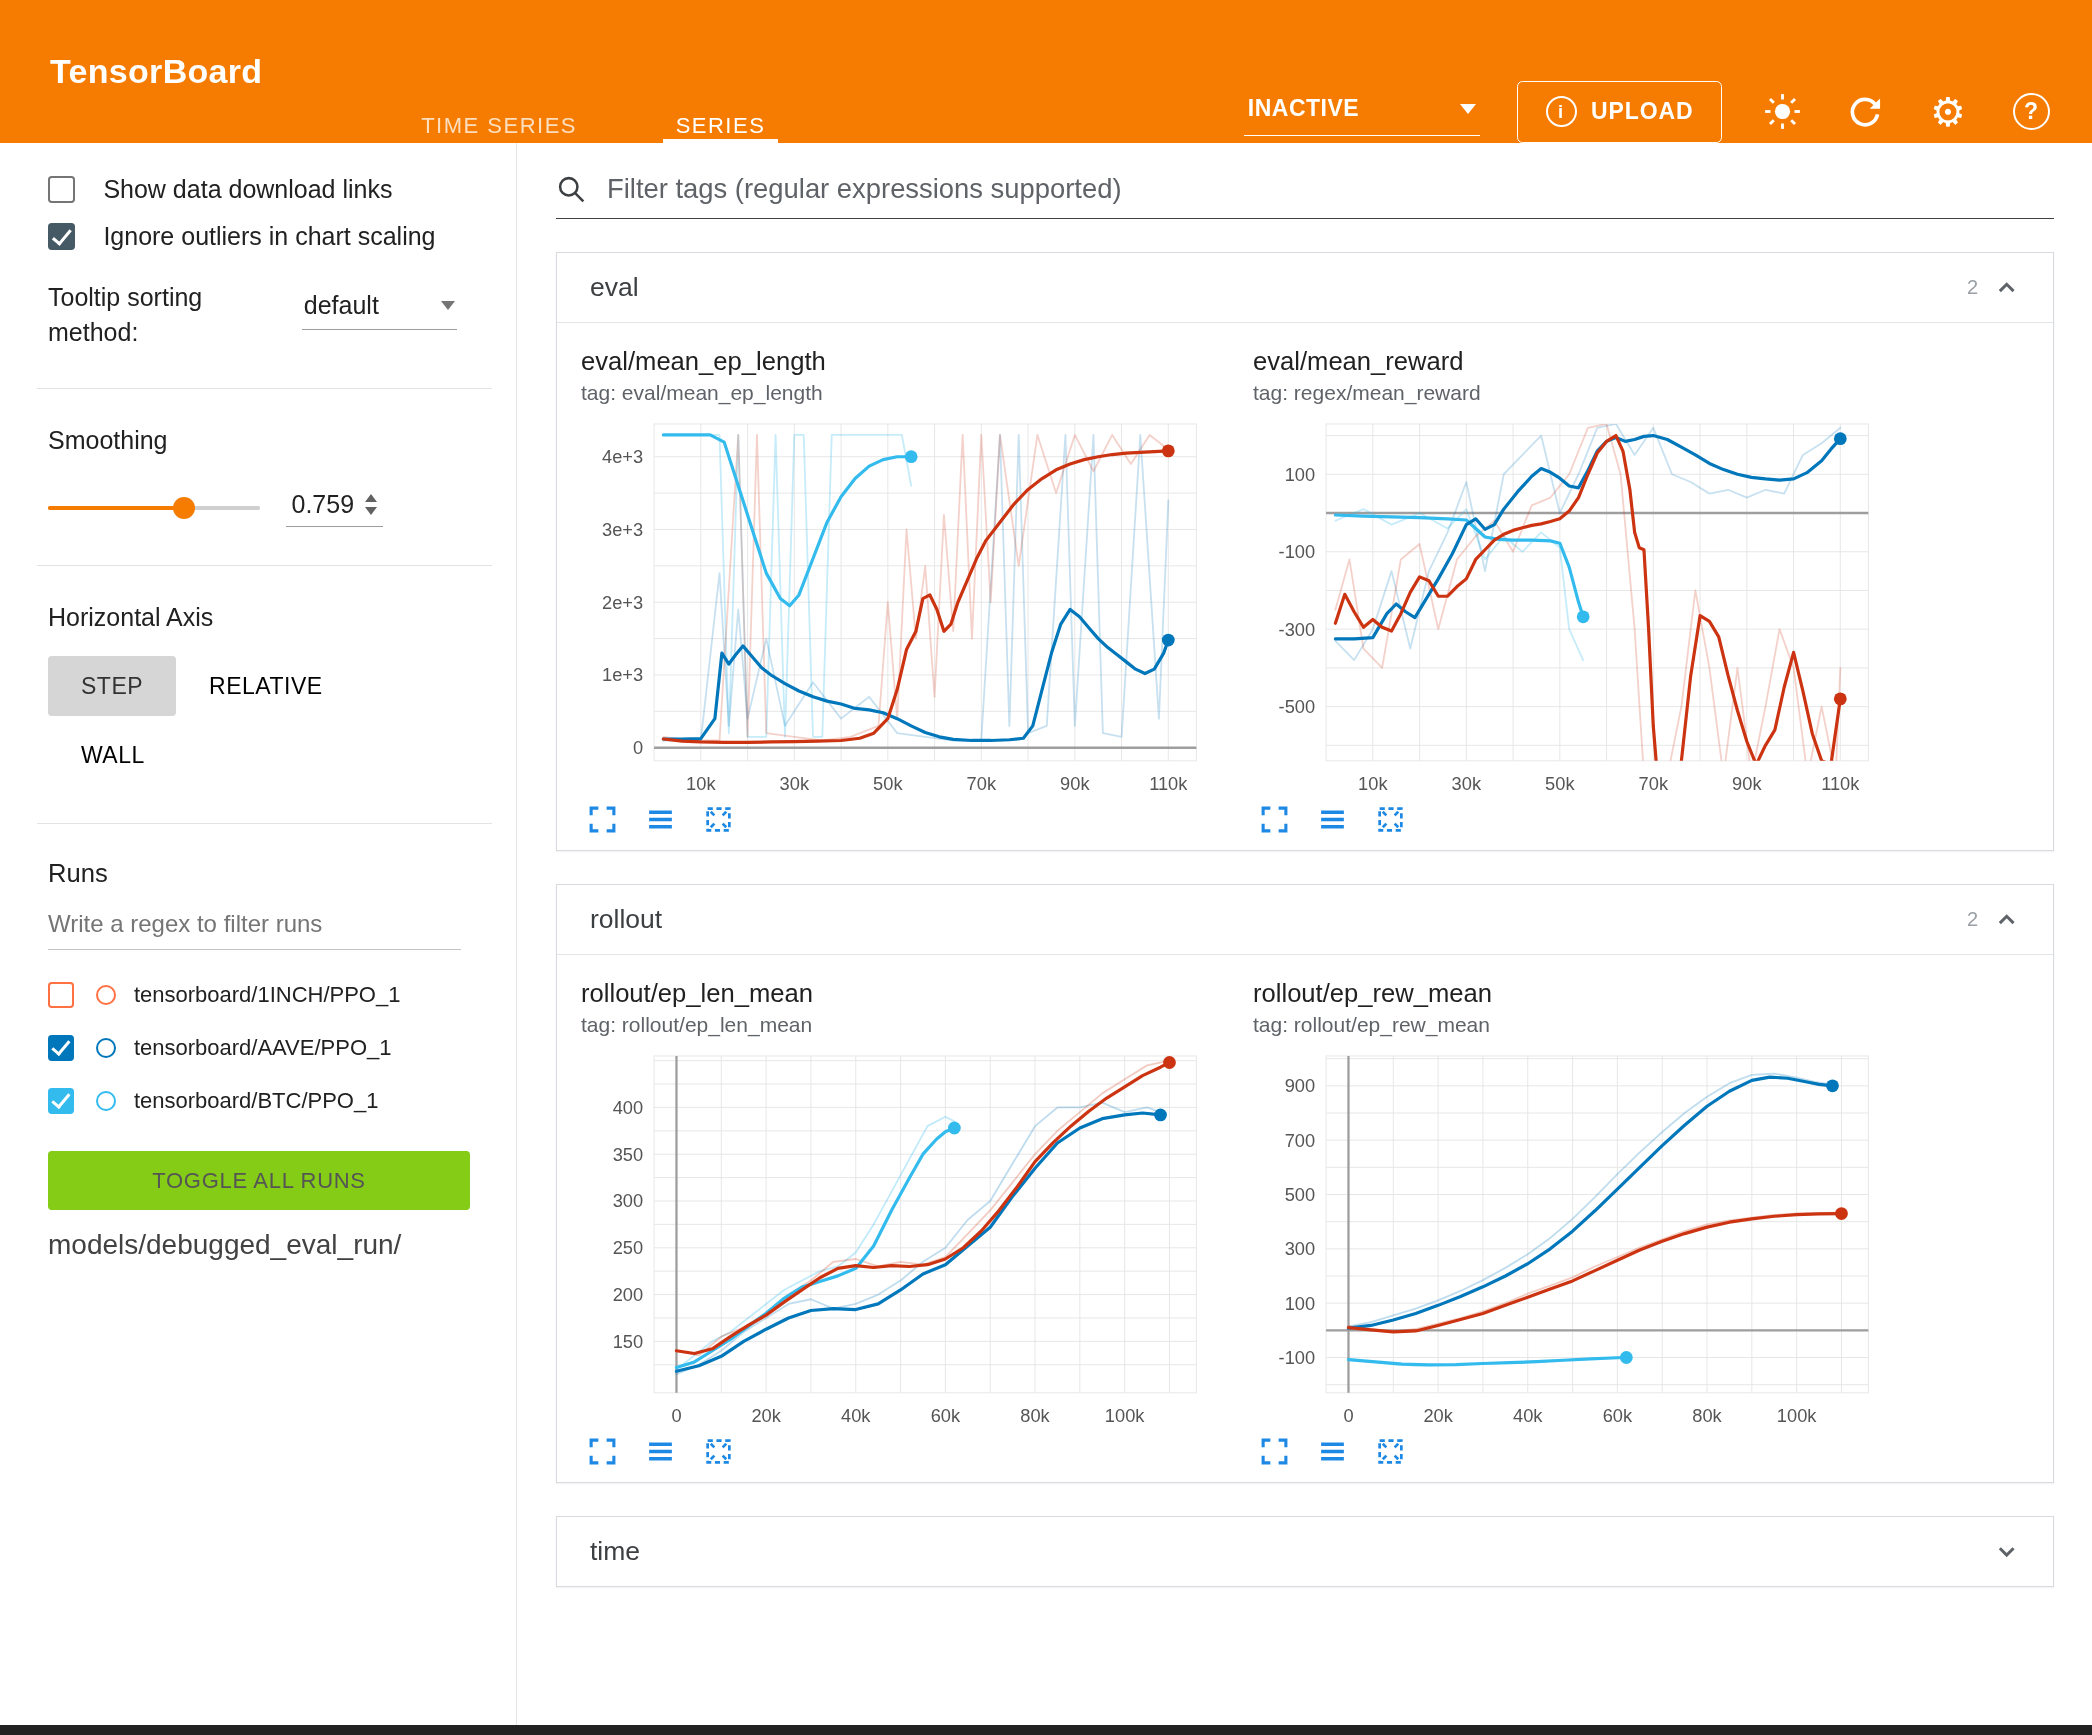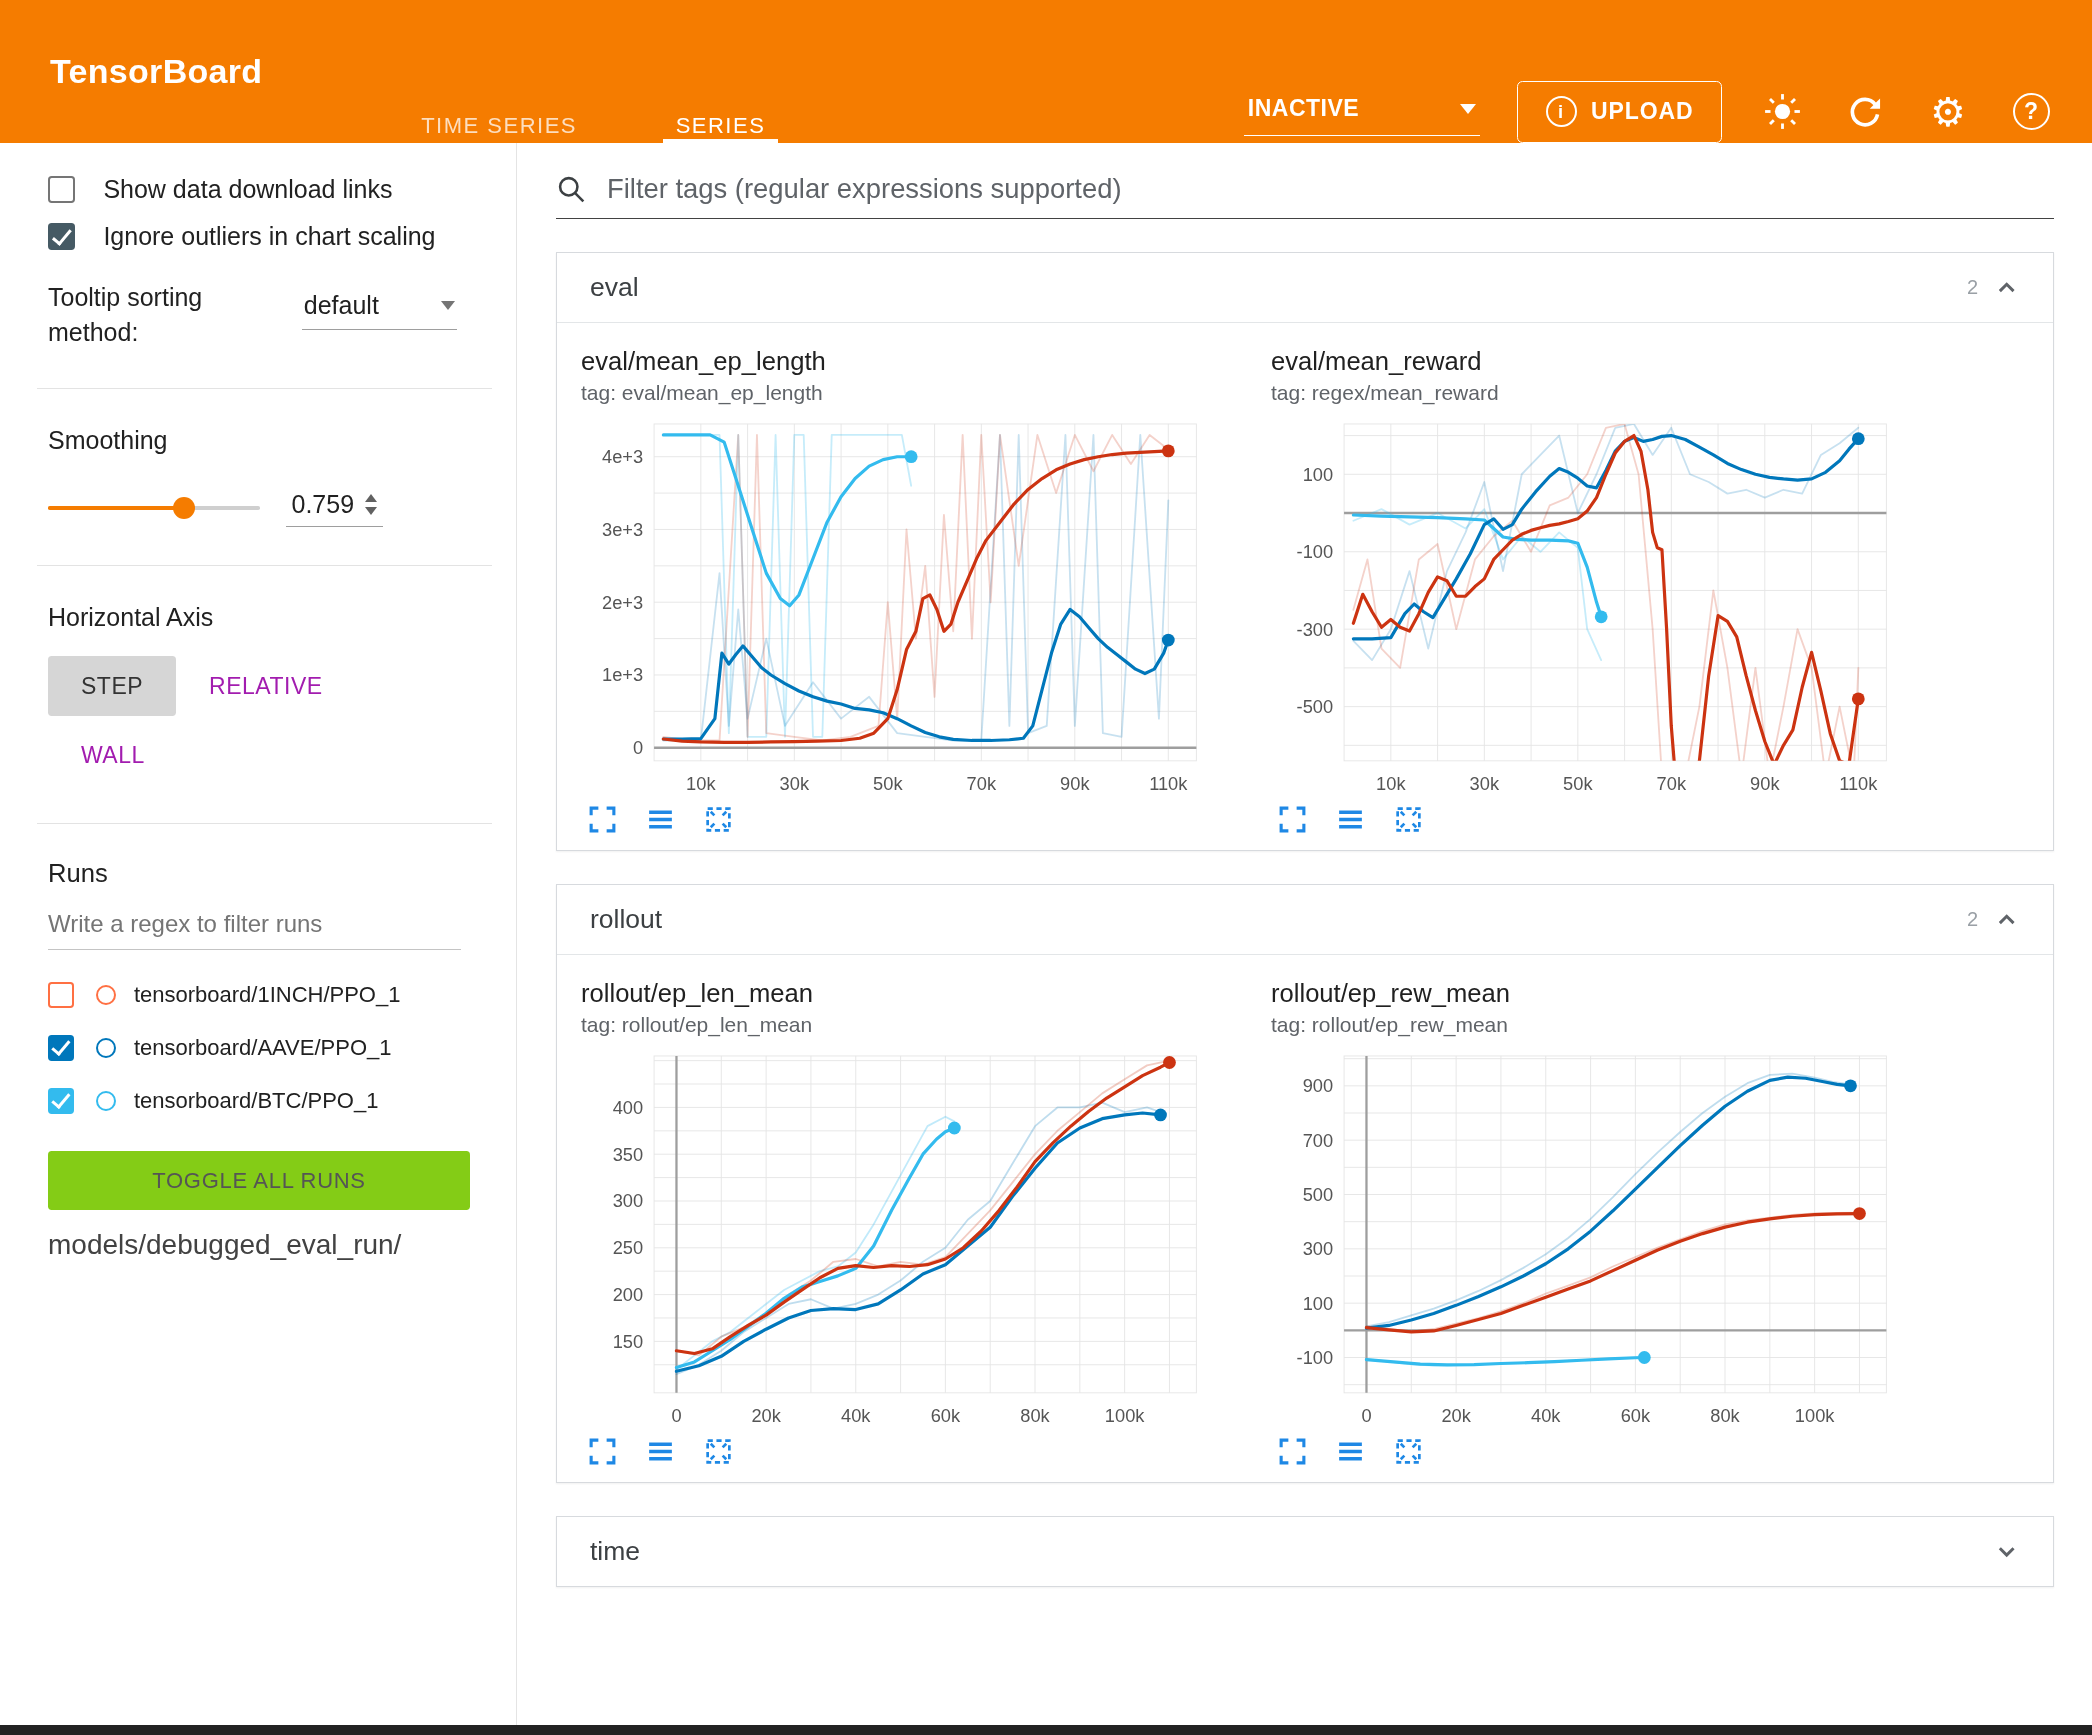--- a/index.html
+++ b/index.html
@@ -35,21 +35,21 @@
 .smooth-row{display:flex;align-items:center;margin-top:33px;gap:26px}
 .slider{position:relative;width:212px;height:27.4px;flex:none;cursor:pointer}
 .slider .track{position:absolute;top:12px;left:0;right:0;height:3.7px;background:#cfcfcf;border-radius:1.8px}
 .slider .fill{position:absolute;top:12px;left:0;height:3.7px;background:#f57c00;border-radius:1.8px}
 .slider .thumb{position:absolute;top:2.7px;width:22px;height:22px;border-radius:50%;background:#f57c00;transform:translateX(-11px)}
 .smooth-value{display:flex;align-items:center;border-bottom:0.9px solid #9e9e9e;padding:1.8px 5.5px 7.3px 5.5px;font-size:25px;color:#212121;gap:11px}
 .spin{display:flex;flex-direction:column;gap:4.6px;cursor:pointer}
 .spin .up{width:0;height:0;border-left:6.4px solid transparent;border-right:6.4px solid transparent;border-bottom:8.2px solid #616161}
 .spin .down{width:0;height:0;border-left:6.4px solid transparent;border-right:6.4px solid transparent;border-top:8.2px solid #616161}
 .axis-buttons{display:flex;flex-wrap:wrap;width:365px;margin-top:24px;row-gap:9.1px;align-items:center}
-.axis-btn{font-size:23px;letter-spacing:0.5px;color:#a21caf;padding:16.4px 33px;border-radius:3.7px;cursor:pointer}
+.axis-btn{font-size:23px;letter-spacing:0.5px;color:#000000;padding:16.4px 33px;border-radius:3.7px;cursor:pointer}
 .axis-btn.active{background:#d6d6d6;color:#333}
 .runs-title{font-size:25.6px;color:#212121;margin-top:35px}
 .runs-filter{width:413px;border:none;border-bottom:0.9px solid #c4c4c4;font-size:24px;padding:9.1px 0 11px 0;margin-top:12.8px;outline:none;font-family:inherit;color:#212121;background:#fff}
 .runs-filter::placeholder{color:#757575}
 .run-list{margin-top:18.3px}
 .run-row{display:flex;align-items:center;gap:18.3px;height:53px;cursor:pointer}
 .run-checkbox{width:25.6px;height:25.6px;border:2.7px solid #757575;border-radius:3.7px;position:relative;flex:none}
 .run-checkbox.checked::after{content:"";position:absolute;left:6.4px;top:0;width:7.3px;height:14.6px;border:solid #fff;border-width:0 3.7px 3.7px 0;transform:rotate(40deg)}
 .run-circle{width:20px;height:20px;border-radius:50%;border:2.7px solid #999;flex:none;margin-left:3.7px}
 .run-name{font-size:22px;color:#212121}
@@ -59,21 +59,21 @@
 
 .main{position:absolute;top:135px;left:518px;right:0;bottom:10px;background:#fff;padding:38px 38px 0 38px;overflow:hidden}
 .tag-filter{display:flex;align-items:center;gap:20px;border-bottom:1.8px solid #424242;padding-bottom:12.8px}
 .tag-filter input{flex:1;border:none;outline:none;font-size:27.4px;color:#212121;font-family:inherit;background:#fff}
 .tag-filter input::placeholder{color:#5f6368}
 .card{border:0.9px solid #d7dade;margin-top:33px;background:#fff;box-shadow:0 0.9px 1.8px rgba(0,0,0,.06)}
 .card-header{display:flex;align-items:center;height:69px;padding:0 33px;cursor:pointer}
 .card-title{font-size:26.5px;color:#3c4043}
 .card-count{margin-left:auto;font-size:20px;color:#9aa0a6;margin-right:14.6px}
 .chev{width:27.4px;height:27.4px;flex:none}
-.card-body{border-top:0.9px solid #e3e6e8;display:flex;padding:24px 14.6px 14.6px 24px;gap:60px}
+.card-body{border-top:0.9px solid #e3e6e8;display:flex;padding:24px 14.6px 14.6px 24px;gap:42px}
 .chart-title{font-size:25.6px;color:#212121}
 .chart-tag{font-size:21px;color:#5f6368;margin-top:5.5px}
 .plot{width:630px;height:388px;margin-top:7.3px;display:block}
 .chart-toolbar{display:flex;gap:27.4px;margin-top:3.7px;padding-left:5.5px}
 .tbi{width:31px;height:31px;cursor:pointer}
 .bottom-strip{position:absolute;left:0;right:0;bottom:0;height:10px;background:#222}
 svg text{font-family:"Liberation Sans",sans-serif}
 </style>
 </head>
 <body>

